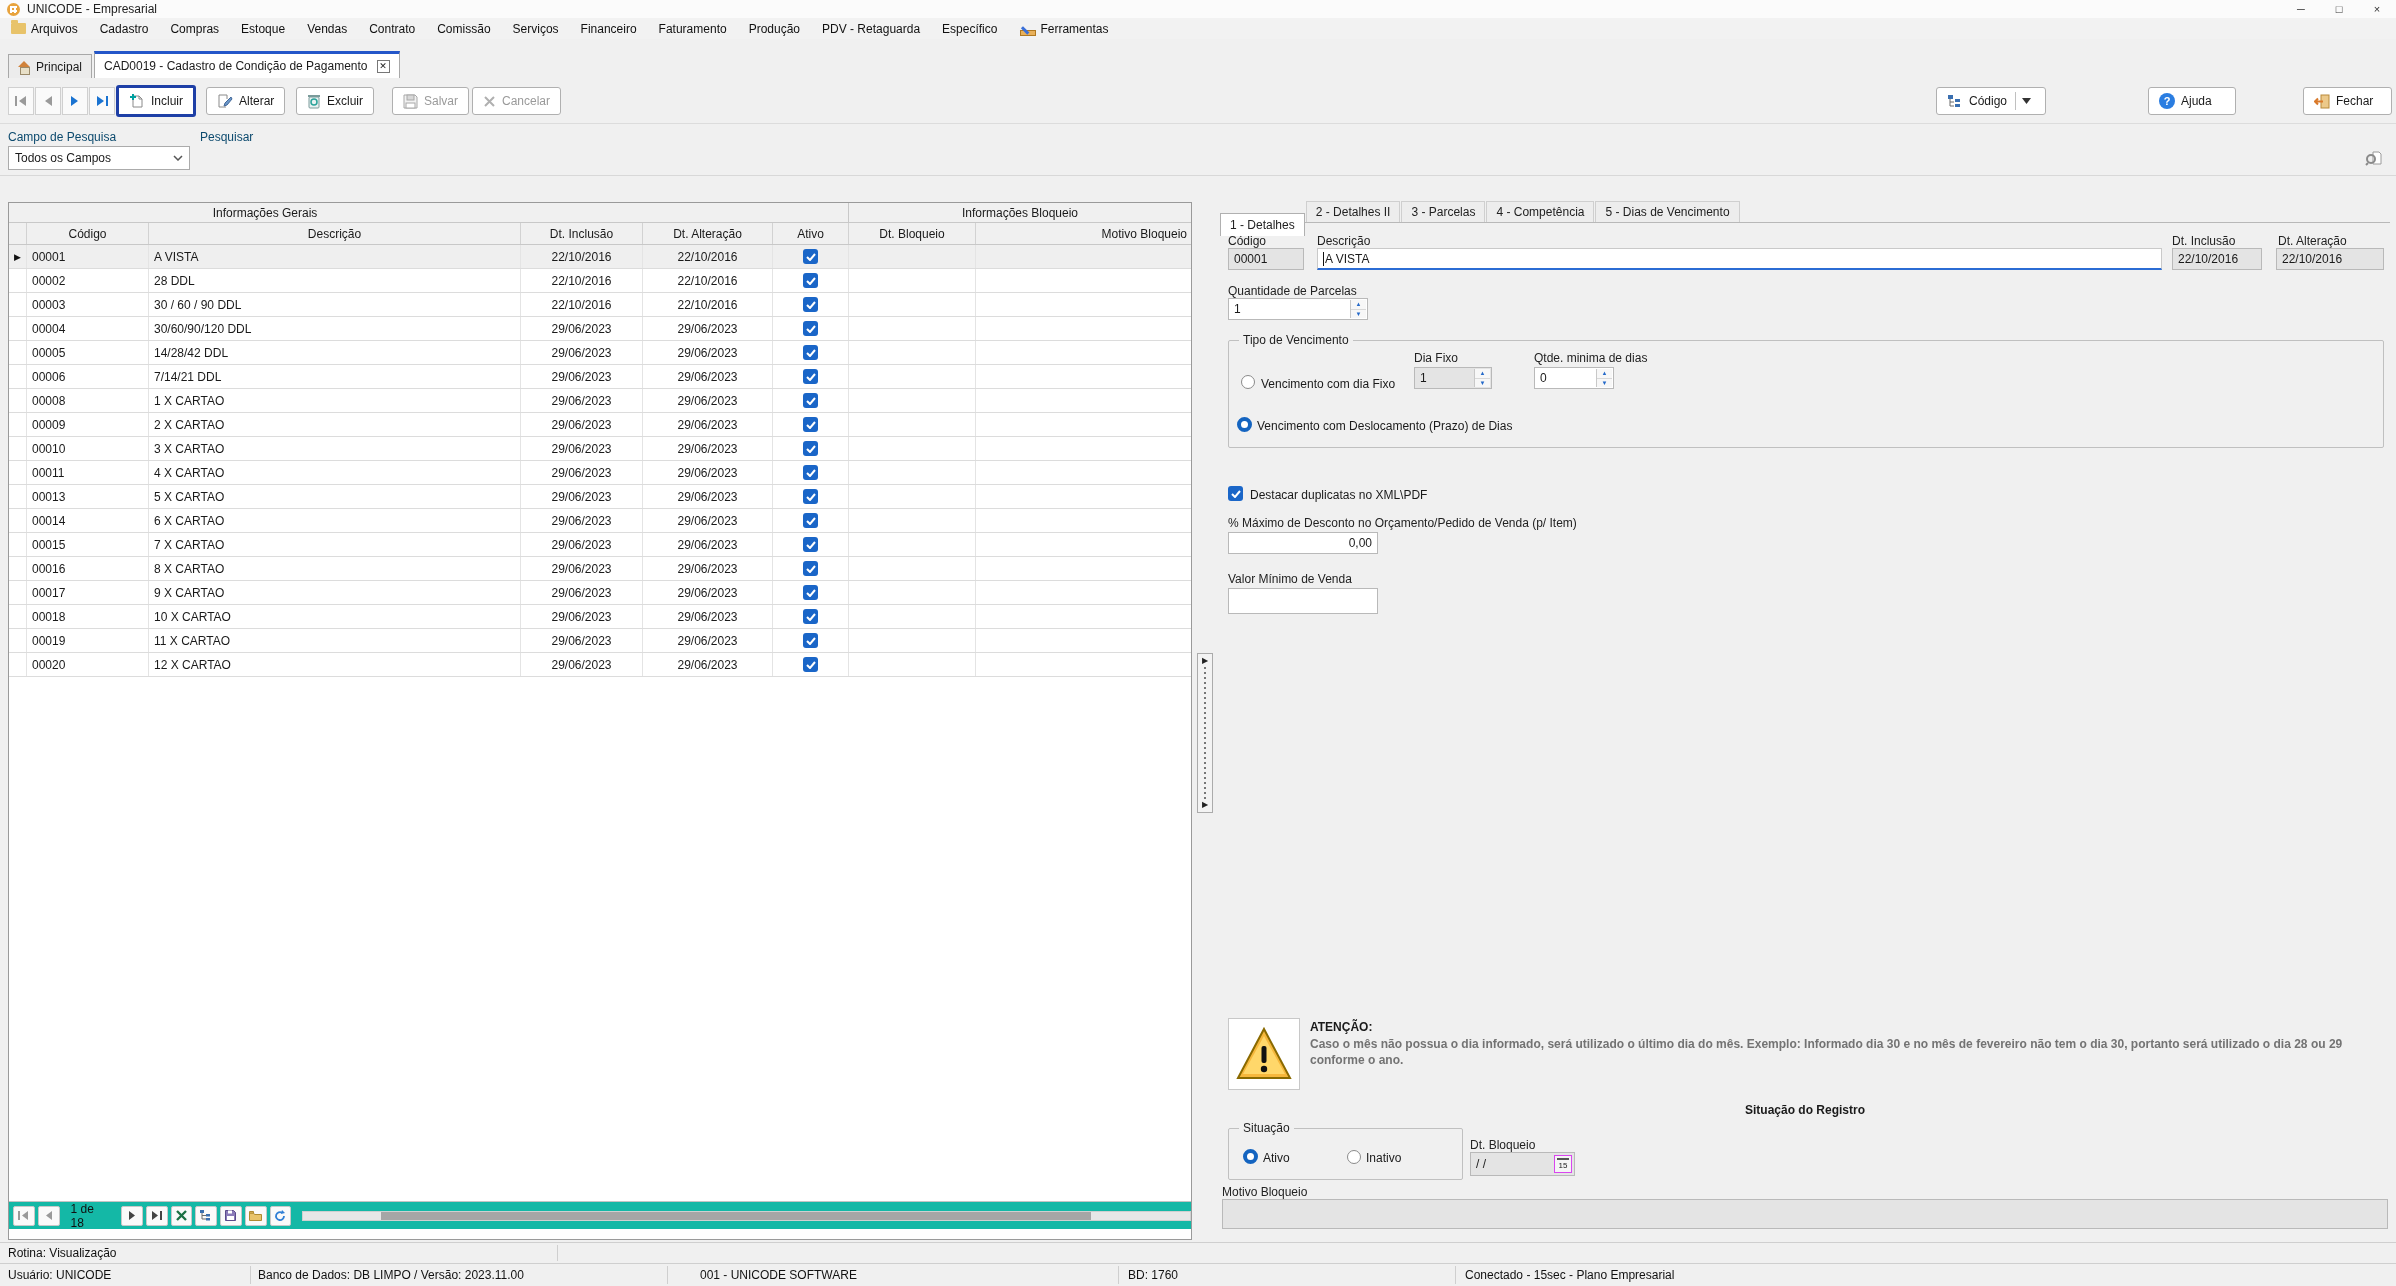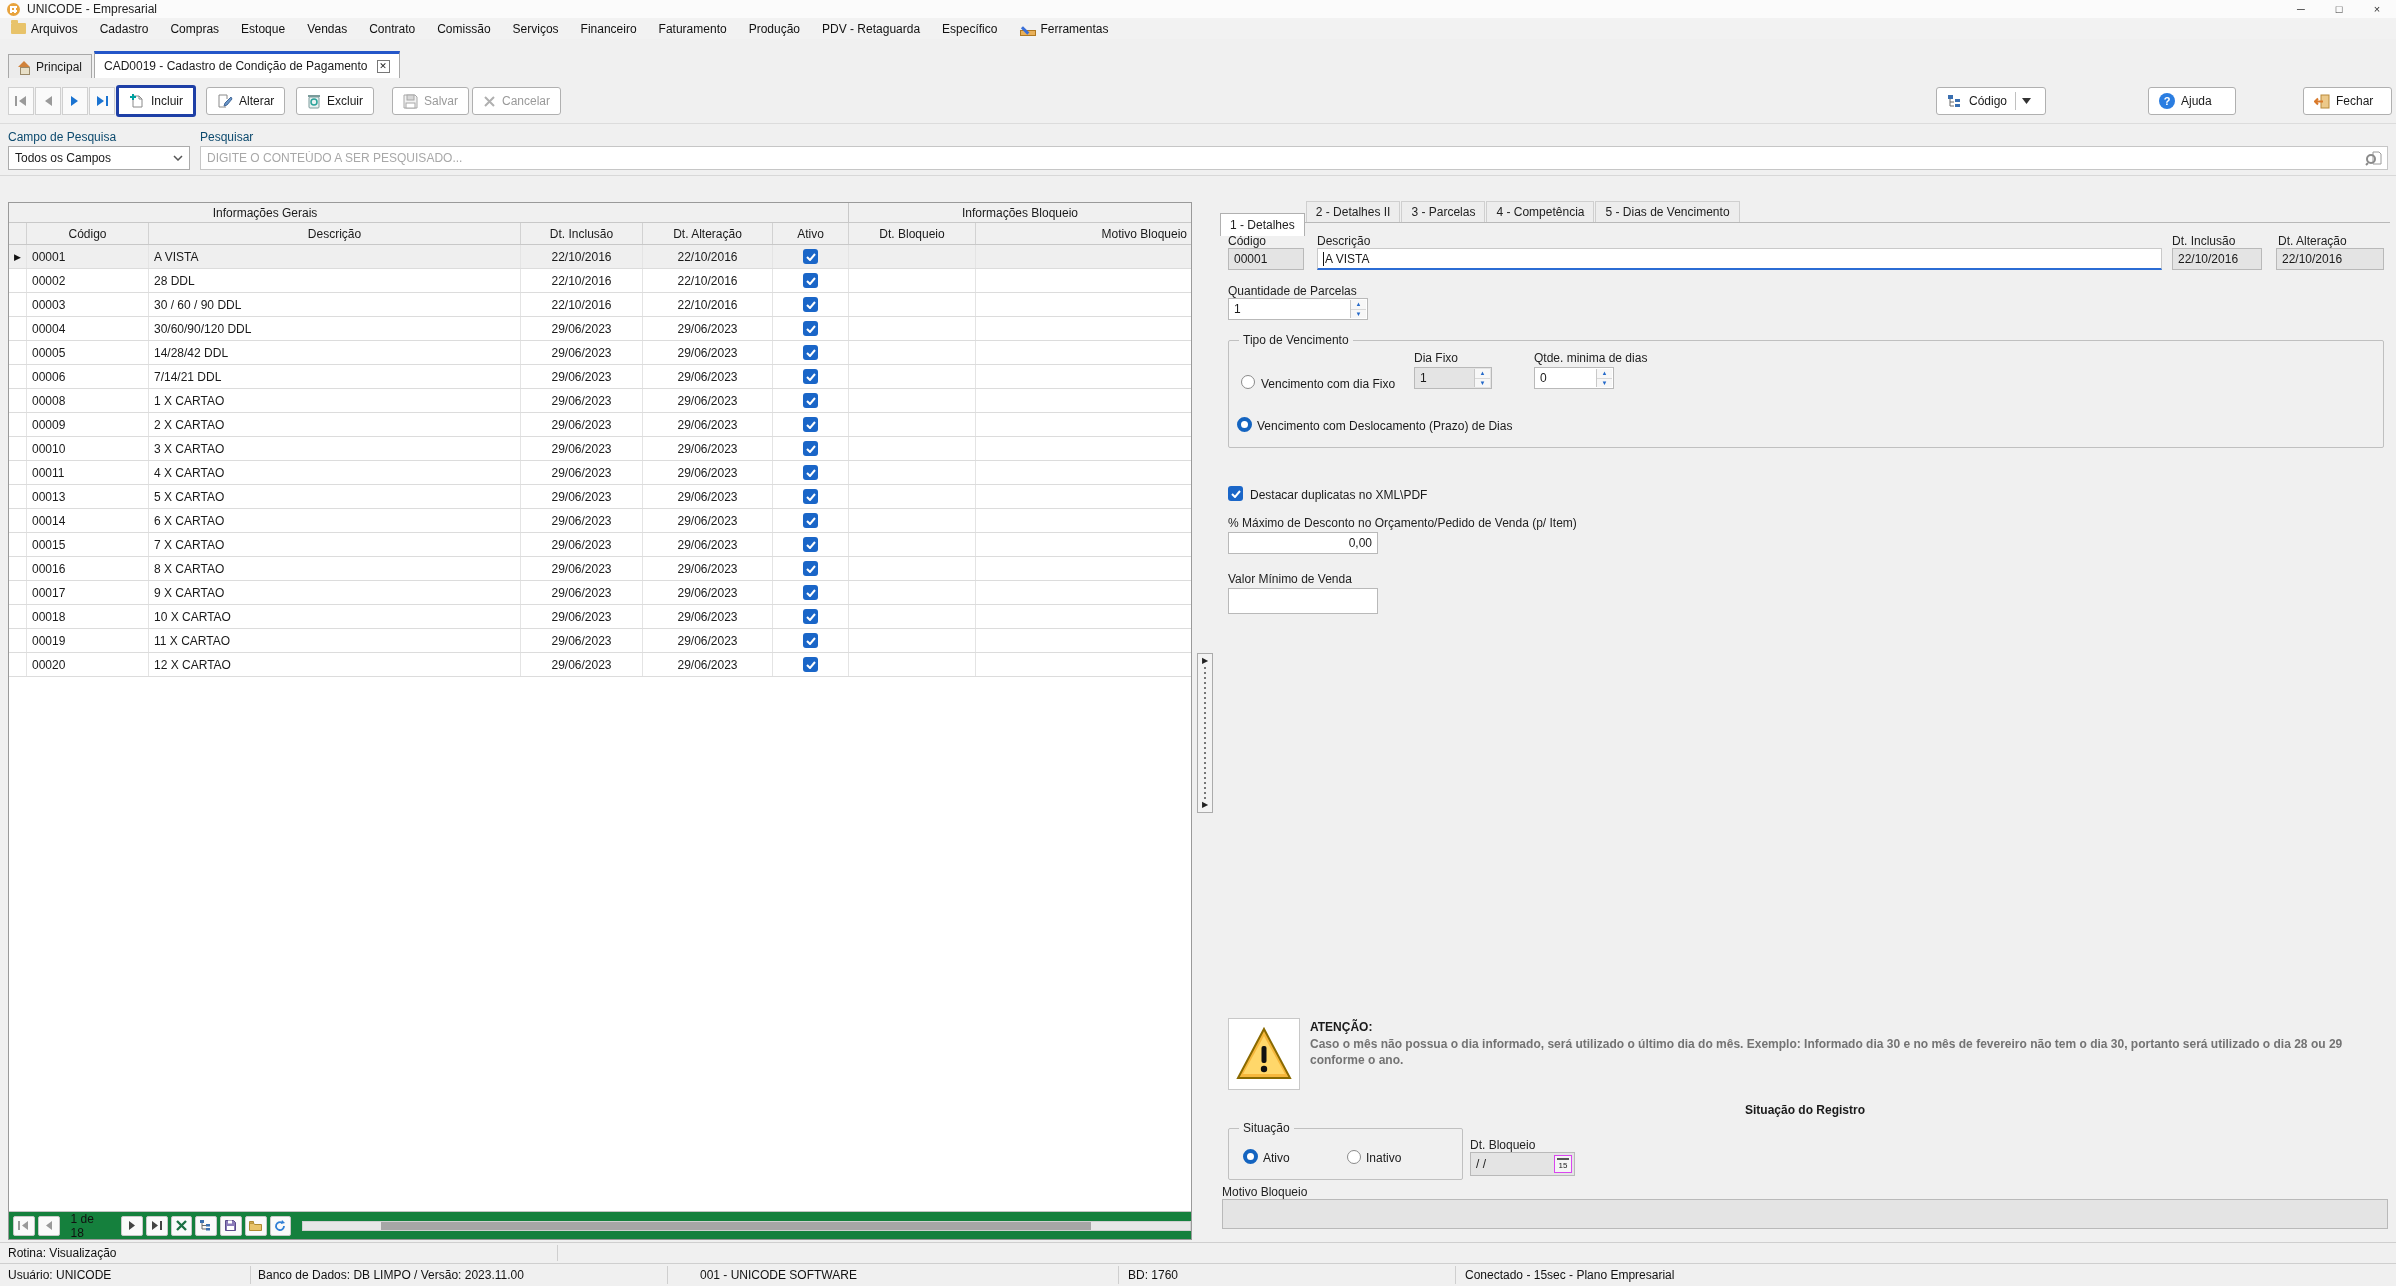--- a/index.html
+++ b/index.html
@@ -66,21 +66,21 @@
   .grow { display:flex; height:24px; border-bottom:1px solid #dcdcdc; background:#fff; }
   .gc { display:flex; align-items:center; border-right:1px solid #e4e4e4; font-size:12px; overflow:hidden; white-space:nowrap; }
   .gc.c-cod, .gc.c-desc { padding-left:5px; }
   .gc.c-dt, .gc.c-dt2, .gc.c-atv { justify-content:center; }
   .grow.current { background:#efefef; }
   .cur-arrow { display:none; font-size:9px; color:#111; margin:0 auto; }
   .grow.current .cur-arrow { display:block; }
   .chk { width:15px; height:15px; border-radius:3px; background:#1a66c8; display:flex; align-items:center; justify-content:center; }
 
   
-  .g-pager { position:absolute; left:0; bottom:0; width:1182px; height:28px; background:#15803d; border-top:1px solid #c4c4c4; display:flex; align-items:center; padding-left:4px; gap:3px; }
+  .g-pager { position:absolute; left:0; bottom:10px; width:1182px; height:28px; background:#14b8a6; border-top:1px solid #c4c4c4; display:flex; align-items:center; padding-left:4px; gap:3px; }
   .pbtn { width:22px; height:20px; background:#fafafa; border:1px solid #c8c8c8; border-radius:2px; display:flex; align-items:center; justify-content:center; font-size:10px; }
   .pcount { padding:0 8px; font-size:12px; color:#111; }
   .hscroll { position:relative; margin-left:8px; width:900px; height:10px; background:#e7e7e7; border:1px solid #d0d0d0; }
   .hthumb { position:absolute; left:78px; top:0; width:710px; height:8px; background:#a6a6a6; }
 
   
   .splitter { position:absolute; left:1197px; top:653px; width:16px; height:160px; border:1px solid #ababab; background:#f3f3f3; display:flex; flex-direction:column; align-items:center; justify-content:space-between; padding:3px 0; }
   .splitter .dots { flex:1; width:2px; margin:2px 0; background:repeating-linear-gradient(#777 0 2px, transparent 2px 5px); }
   .sarrow { font-size:8px; color:#222; line-height:8px; }
 
@@ -282,21 +282,20 @@
 
 <div class="searchrow">
   <span class="slabel" style="left:8px;">Campo de Pesquisa</span>
   <span class="slabel" style="left:200px;">Pesquisar</span>
   <div class="selbox">
     <span>Todos os Campos</span>
     <svg class="chev" width="10" height="6" viewBox="0 0 10 6">
         <path d="M1 1 L5 5 L9 1" stroke="#555" fill="none" stroke-width="1.5"></path>
       </svg>
   </div>
-  <input class="searchinput" placeholder="DIGITE O CONTEÚDO A SER PESQUISADO..." style="">
   <svg class="srchicon" width="17" height="16" viewBox="0 0 17 16">
     <path d="M8 2 h6 l2 2 v10 h-8 z" fill="#fff" stroke="#9a9a9a"></path>
     <circle cx="6" cy="9" r="4" fill="none" stroke="#8a8a8a" stroke-width="2"></circle>
     <path d="M3 13 L1 15" stroke="#8a8a8a" stroke-width="2"></path>
   </svg>
 </div>
 
 <div class="grid">
   <div class="g-group">
     <div class="gg a">Informações Gerais</div>

